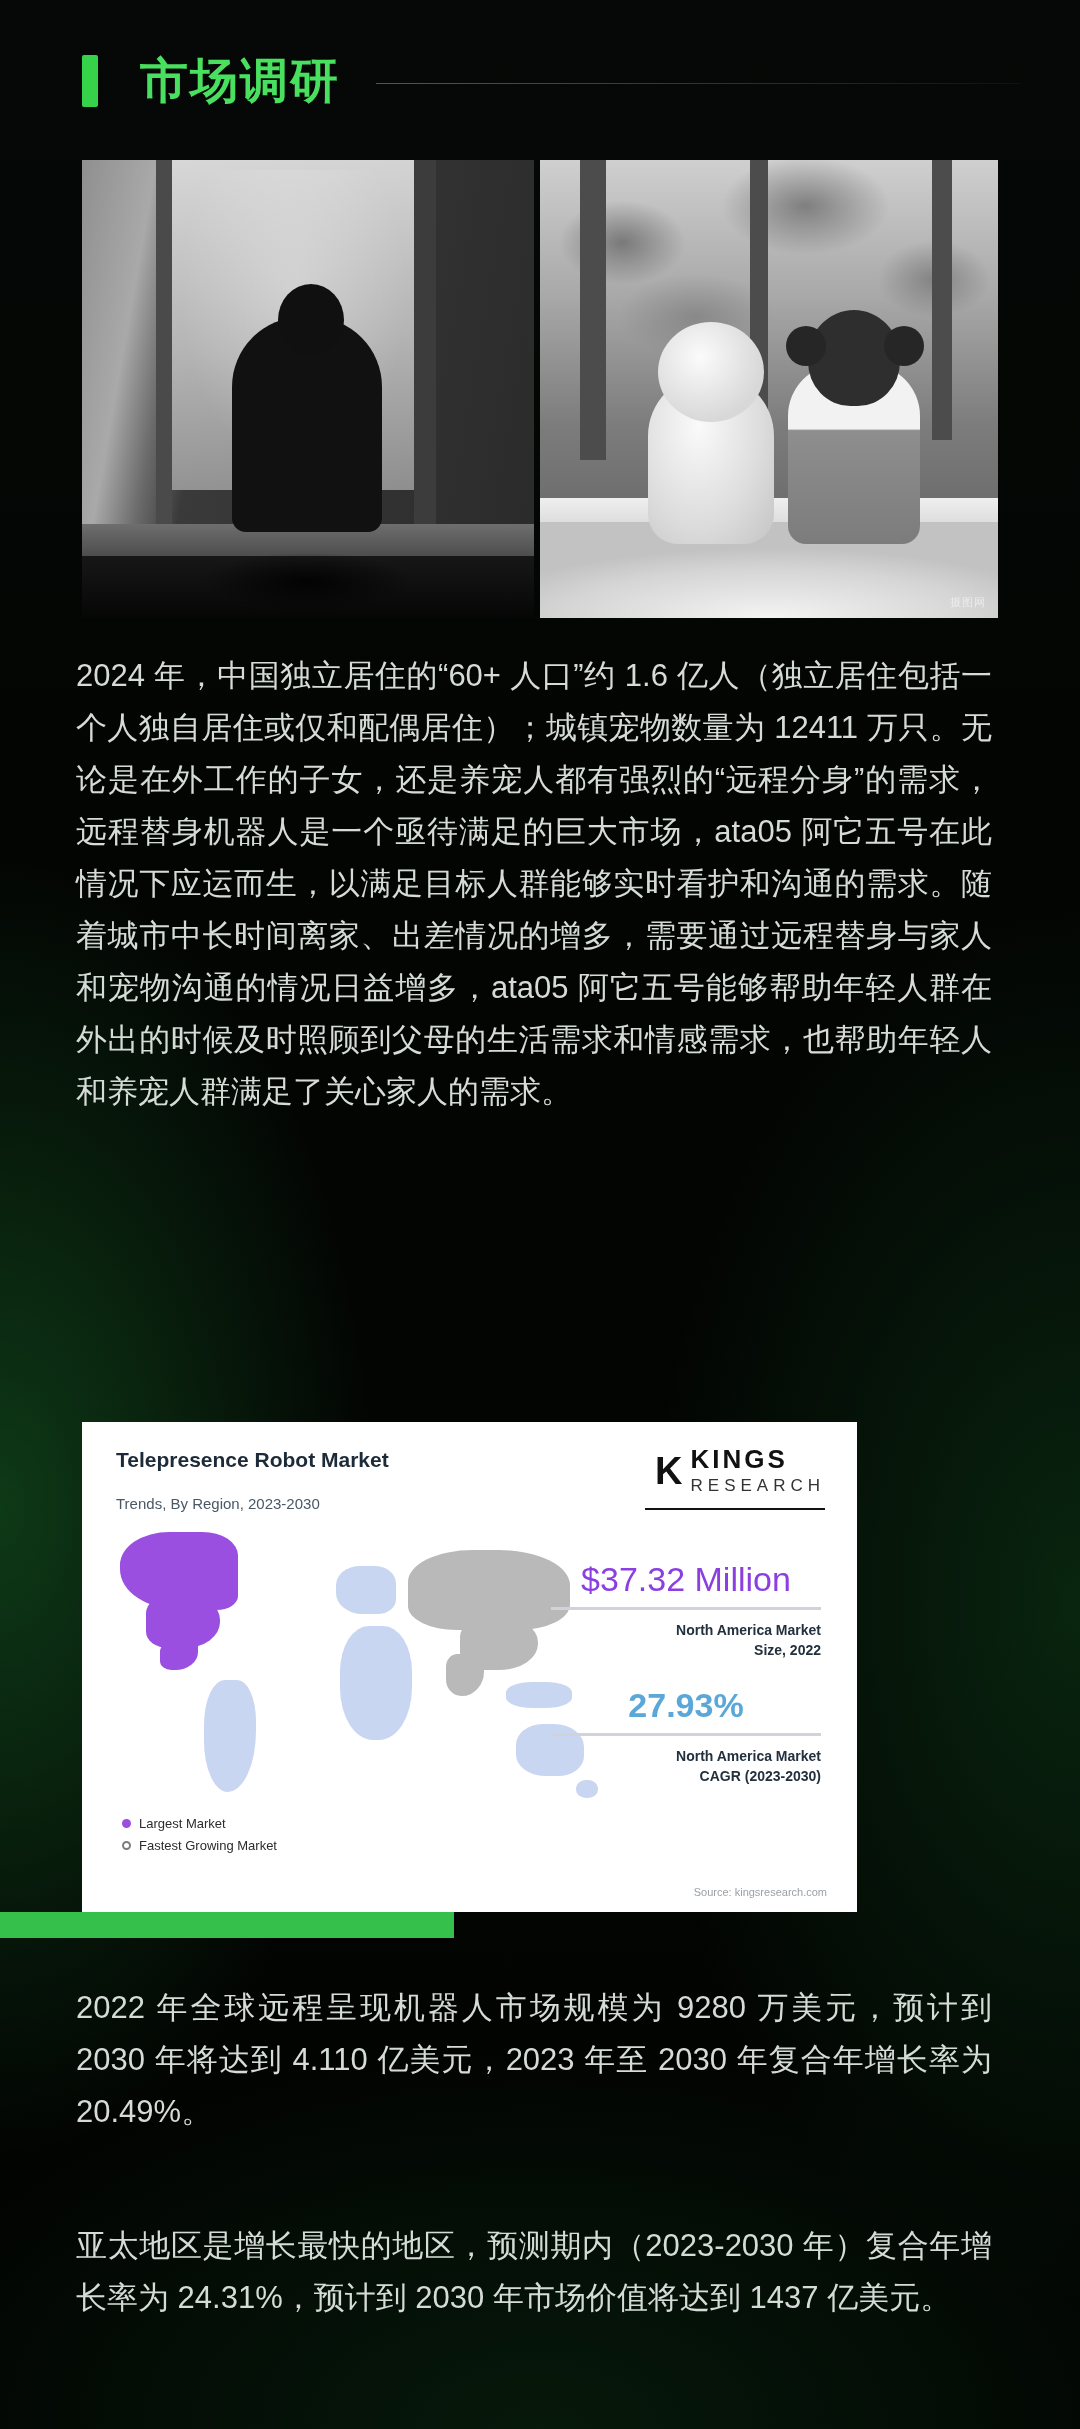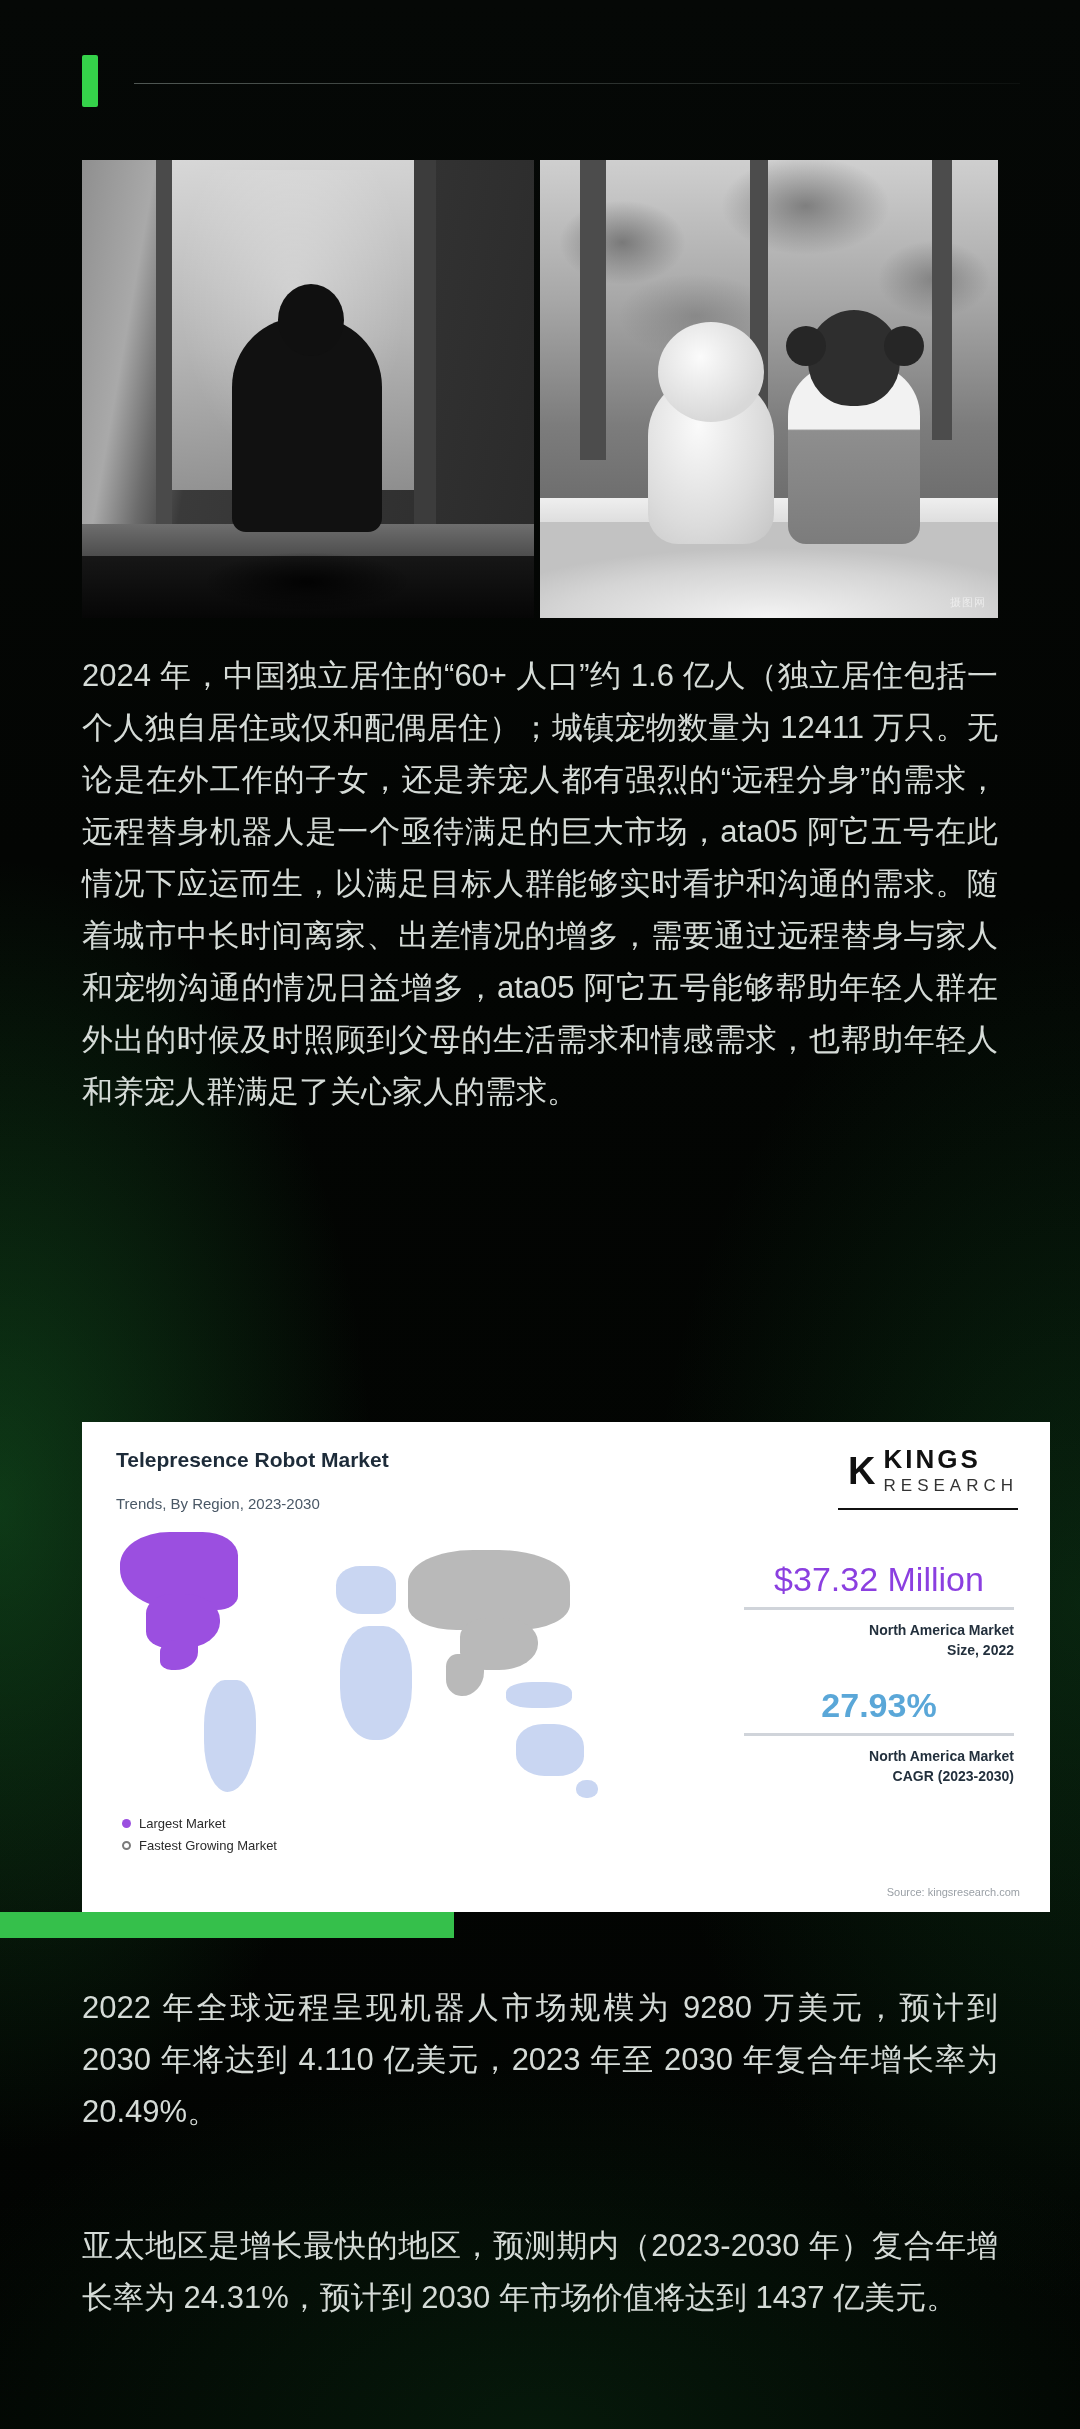--- a/index.html
+++ b/index.html
@@ -194,40 +194,40 @@
     position: absolute;
     right: 12px; bottom: 8px;
     color: rgba(255,255,255,0.55);
     font-size: 11px;
     letter-spacing: 1px;
   }
 
   
   .para {
     position: absolute;
-    left: 82px;
+    left: 76px;
     width: 916px;
     color: #d5dbd7;
     font-size: 31px;
     line-height: 52px;
     text-align: justify;
     text-justify: inter-ideograph;
   }
   .para-1 { top: 650px; }
 
   
   .chart-wrap {
     position: absolute;
     left: 82px;
     top: 1422px;
     width: 916px;
   }
   .chart-card {
     position: relative;
-    width: 968px;
+    width: 775px;
     height: 490px;
     background: #ffffff;
     overflow: hidden;
   }
   .chart-accent {
     position: absolute;
     left: 0;
     top: 1912px;
     width: 454px;
     height: 26px;
@@ -344,20 +344,21 @@
   .para-2 { top: 1982px; }
   .para-3 { top: 2178px; margin-top: 42px; }
 </style>
 </head>
 <body>
 
 <div class="page">
 
   <div class="header">
     <div class="header-bar"></div>
+    <div class="header-title">市场调研</div>
     <div class="header-rule"></div>
   </div>
 
   <div class="photos">
     <div class="photo photo-left">
       <div class="pl-wall"></div>
       <div class="pl-door"></div>
       <div class="pl-glow"></div>
       <div class="pl-door-frame"></div>
       <div class="pl-door-frame2"></div>

